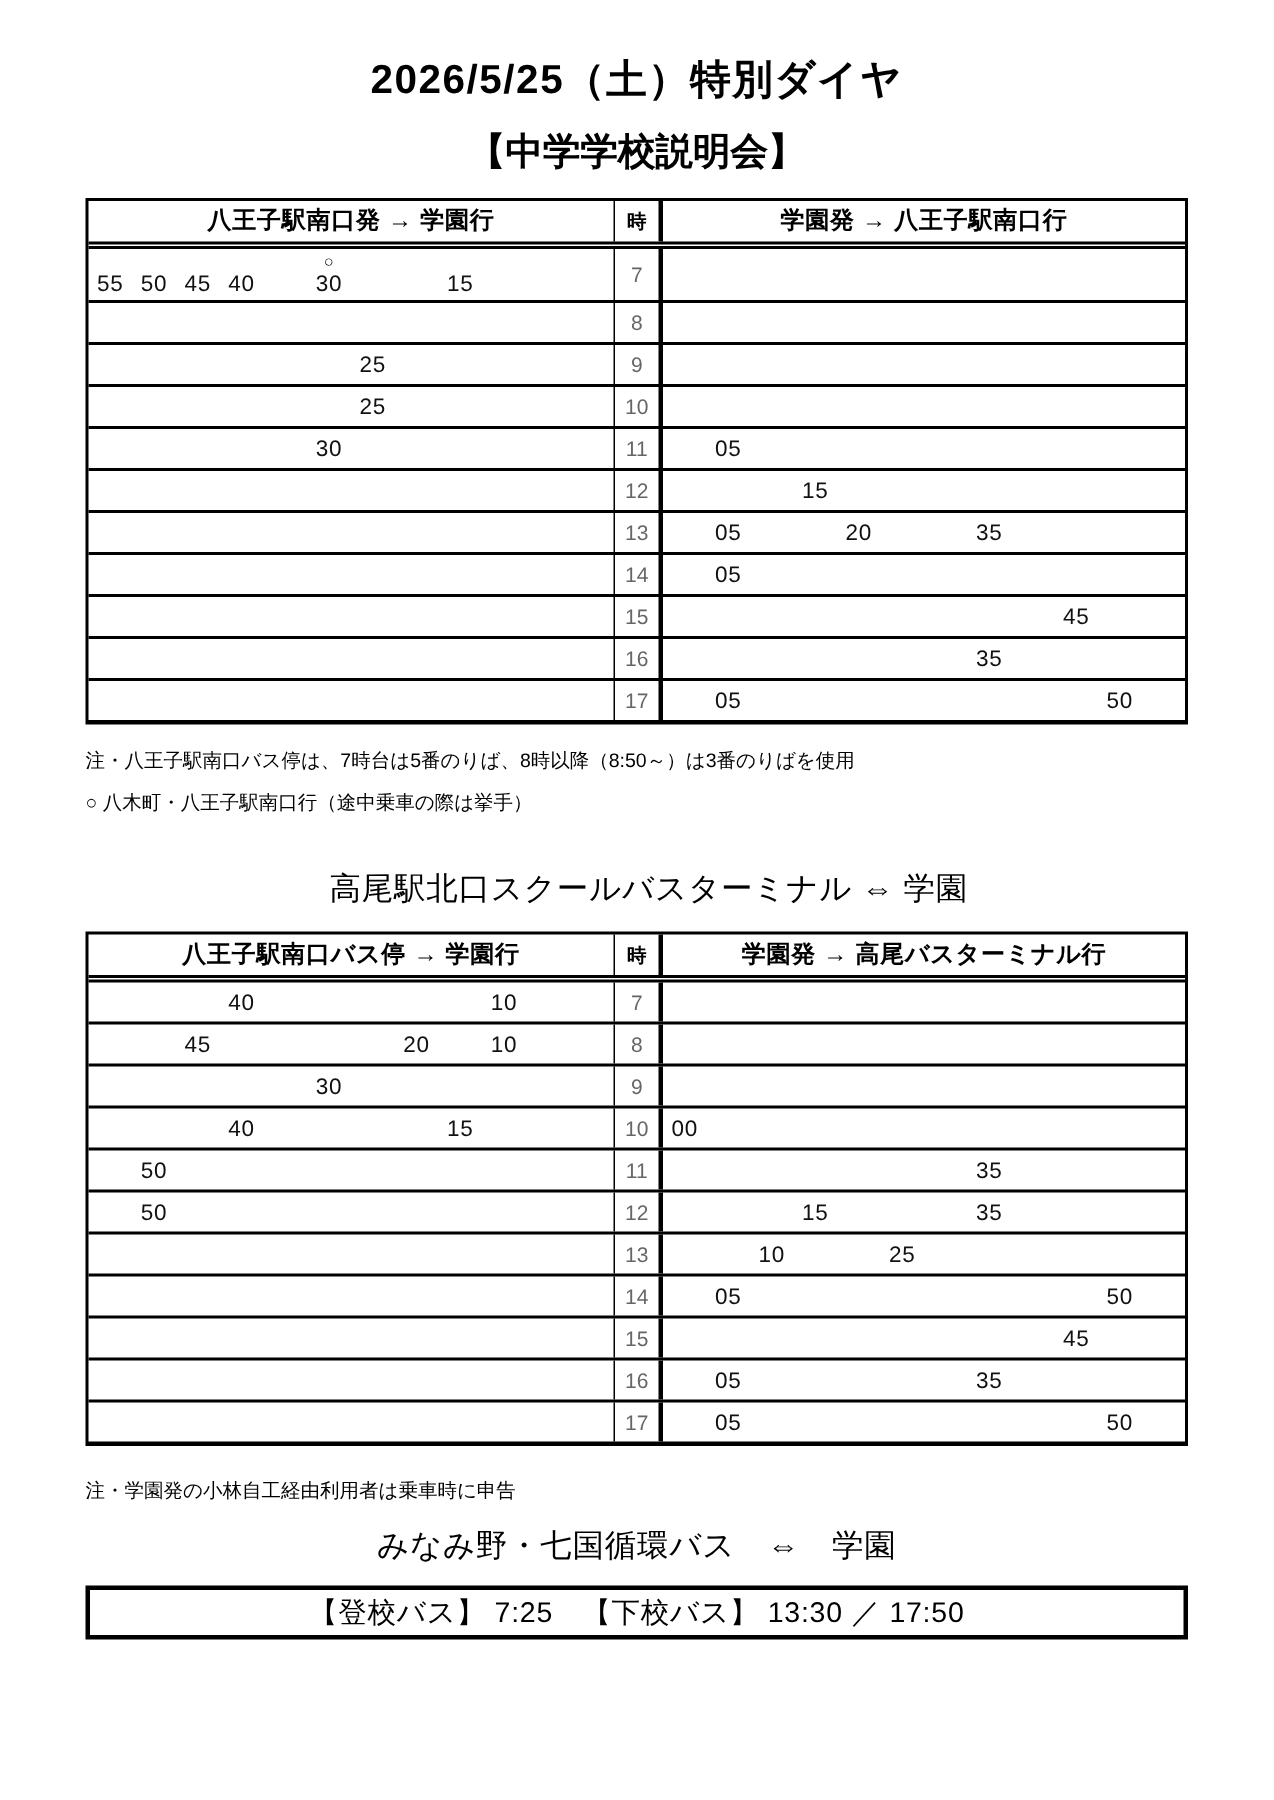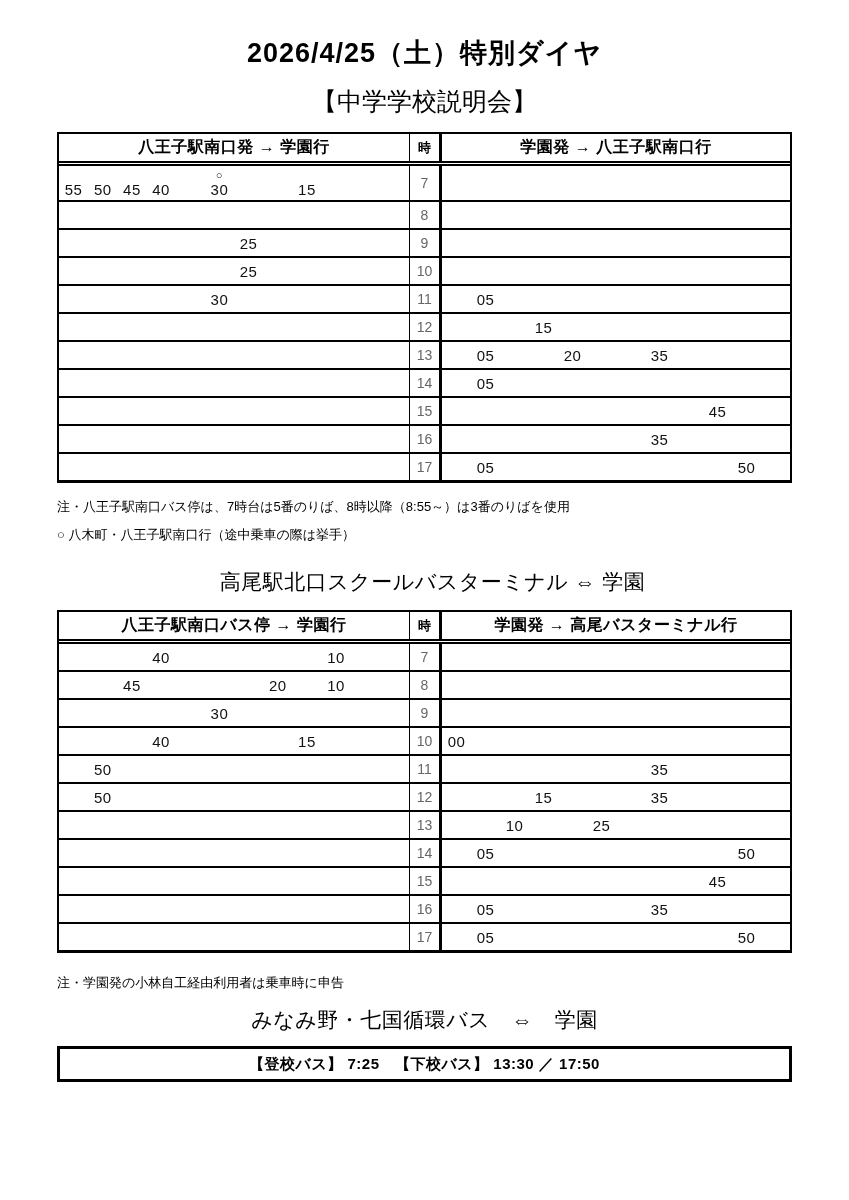--- a/index.html
+++ b/index.html
@@ -5,27 +5,27 @@
   html,body { margin:0; padding:0; background:#ffffff; }
   .page {
     width:849px; height:1200px; background:#fff; position:relative;
     font-family:"Liberation Sans","DejaVu Sans",sans-serif; color:#000;
     box-sizing:border-box; padding-top:37px; overflow:hidden;
   }
   .doc-title {
     margin:0; text-align:center; font-size:27px; font-weight:bold; letter-spacing:1px; line-height:1.25;
   }
   .doc-subtitle {
-    margin:15px 0 0 0; text-align:center; font-size:25px; font-weight:normal; line-height:1.25;
+    margin:15px 0 0 0; text-align:center; font-size:25px; font-weight:bold; line-height:1.25;
   }
   .section-title {
     text-align:center; font-size:21px; font-weight:normal; line-height:1.25; letter-spacing:0.5px;
   }
   .section-title.s1 { margin-top:40px; }
-  .section-title.s2 { margin-top:27px;padding-left:16px; }
+  .section-title.s2 { margin-top:38px;padding-left:16px; }
   .section-title.s3 { margin-top:16px; }
 
   
   .timetable {
     margin:15px 0 0 57px; width:735px; box-sizing:border-box;
     border:2px solid #000; border-bottom-width:3px; background:#fff;
   }
   .t-row { display:flex; align-items:stretch; height:26px; }
   .t-row.t-head { height:27px; border-bottom:5px double #000; }
   .t-body .t-row + .t-row { border-top:2px solid #000; }
@@ -58,28 +58,28 @@
 
   .note { margin-left:57px; font-size:13px; line-height:1.2; color:#000; }
   .note.n1 { margin-top:16px; }
   .note.n2 { margin-top:12px; }
   .note.n3 { margin-top:22px; }
 
   .loop-box {
     margin:13px 0 0 57px; width:735px; height:36px; box-sizing:border-box;
     border:3px solid #000; display:flex; align-items:center; justify-content:center;
   }
-  .loop-box .loop-text { font-size:15px; letter-spacing:0.5px;font-weight:bold; }
+  .loop-box .loop-text { font-size:19px; letter-spacing:0.5px; }
 </style>
 </head>
 <body>
 
 <div class="page">
 
-  <div class="doc-title">2026/4/25（土）特別ダイヤ</div>
+  <div class="doc-title">2026/5/25（土）特別ダイヤ</div>
   <div class="doc-subtitle">【中学学校説明会】</div>
 
 
   <div class="timetable">
     <div class="t-row t-head">
       <div class="cell left">八王子駅南口発 → 学園行</div>
       <div class="cell hour">時</div>
       <div class="cell right">学園発 → 八王子駅南口行</div>
     </div>
     <div class="t-body">
@@ -167,21 +167,21 @@
           <div class="cell left mins"></div>
           <div class="cell hour">17</div>
           <div class="cell right mins">
             <span class="min" style="grid-area: 1 / 2 / auto / 3;">05</span>
             <span class="min" style="grid-area: 1 / 11 / auto / 12;">50</span>
           </div>
         </div>
       </div>
   </div>
 
-  <div class="note n1">注・八王子駅南口バス停は、7時台は5番のりば、8時以降（8:55～）は3番のりばを使用</div>
+  <div class="note n1">注・八王子駅南口バス停は、7時台は5番のりば、8時以降（8:50～）は3番のりばを使用</div>
   <div class="note n2">○ 八木町・八王子駅南口行（途中乗車の際は挙手）</div>
 
   <div class="section-title s2">高尾駅北口スクールバスターミナル ⇔  学園</div>
 
   <div class="timetable">
     <div class="t-row t-head">
       <div class="cell left">八王子駅南口バス停 → 学園行</div>
       <div class="cell hour">時</div>
       <div class="cell right">学園発 → 高尾バスターミナル行</div>
     </div>

